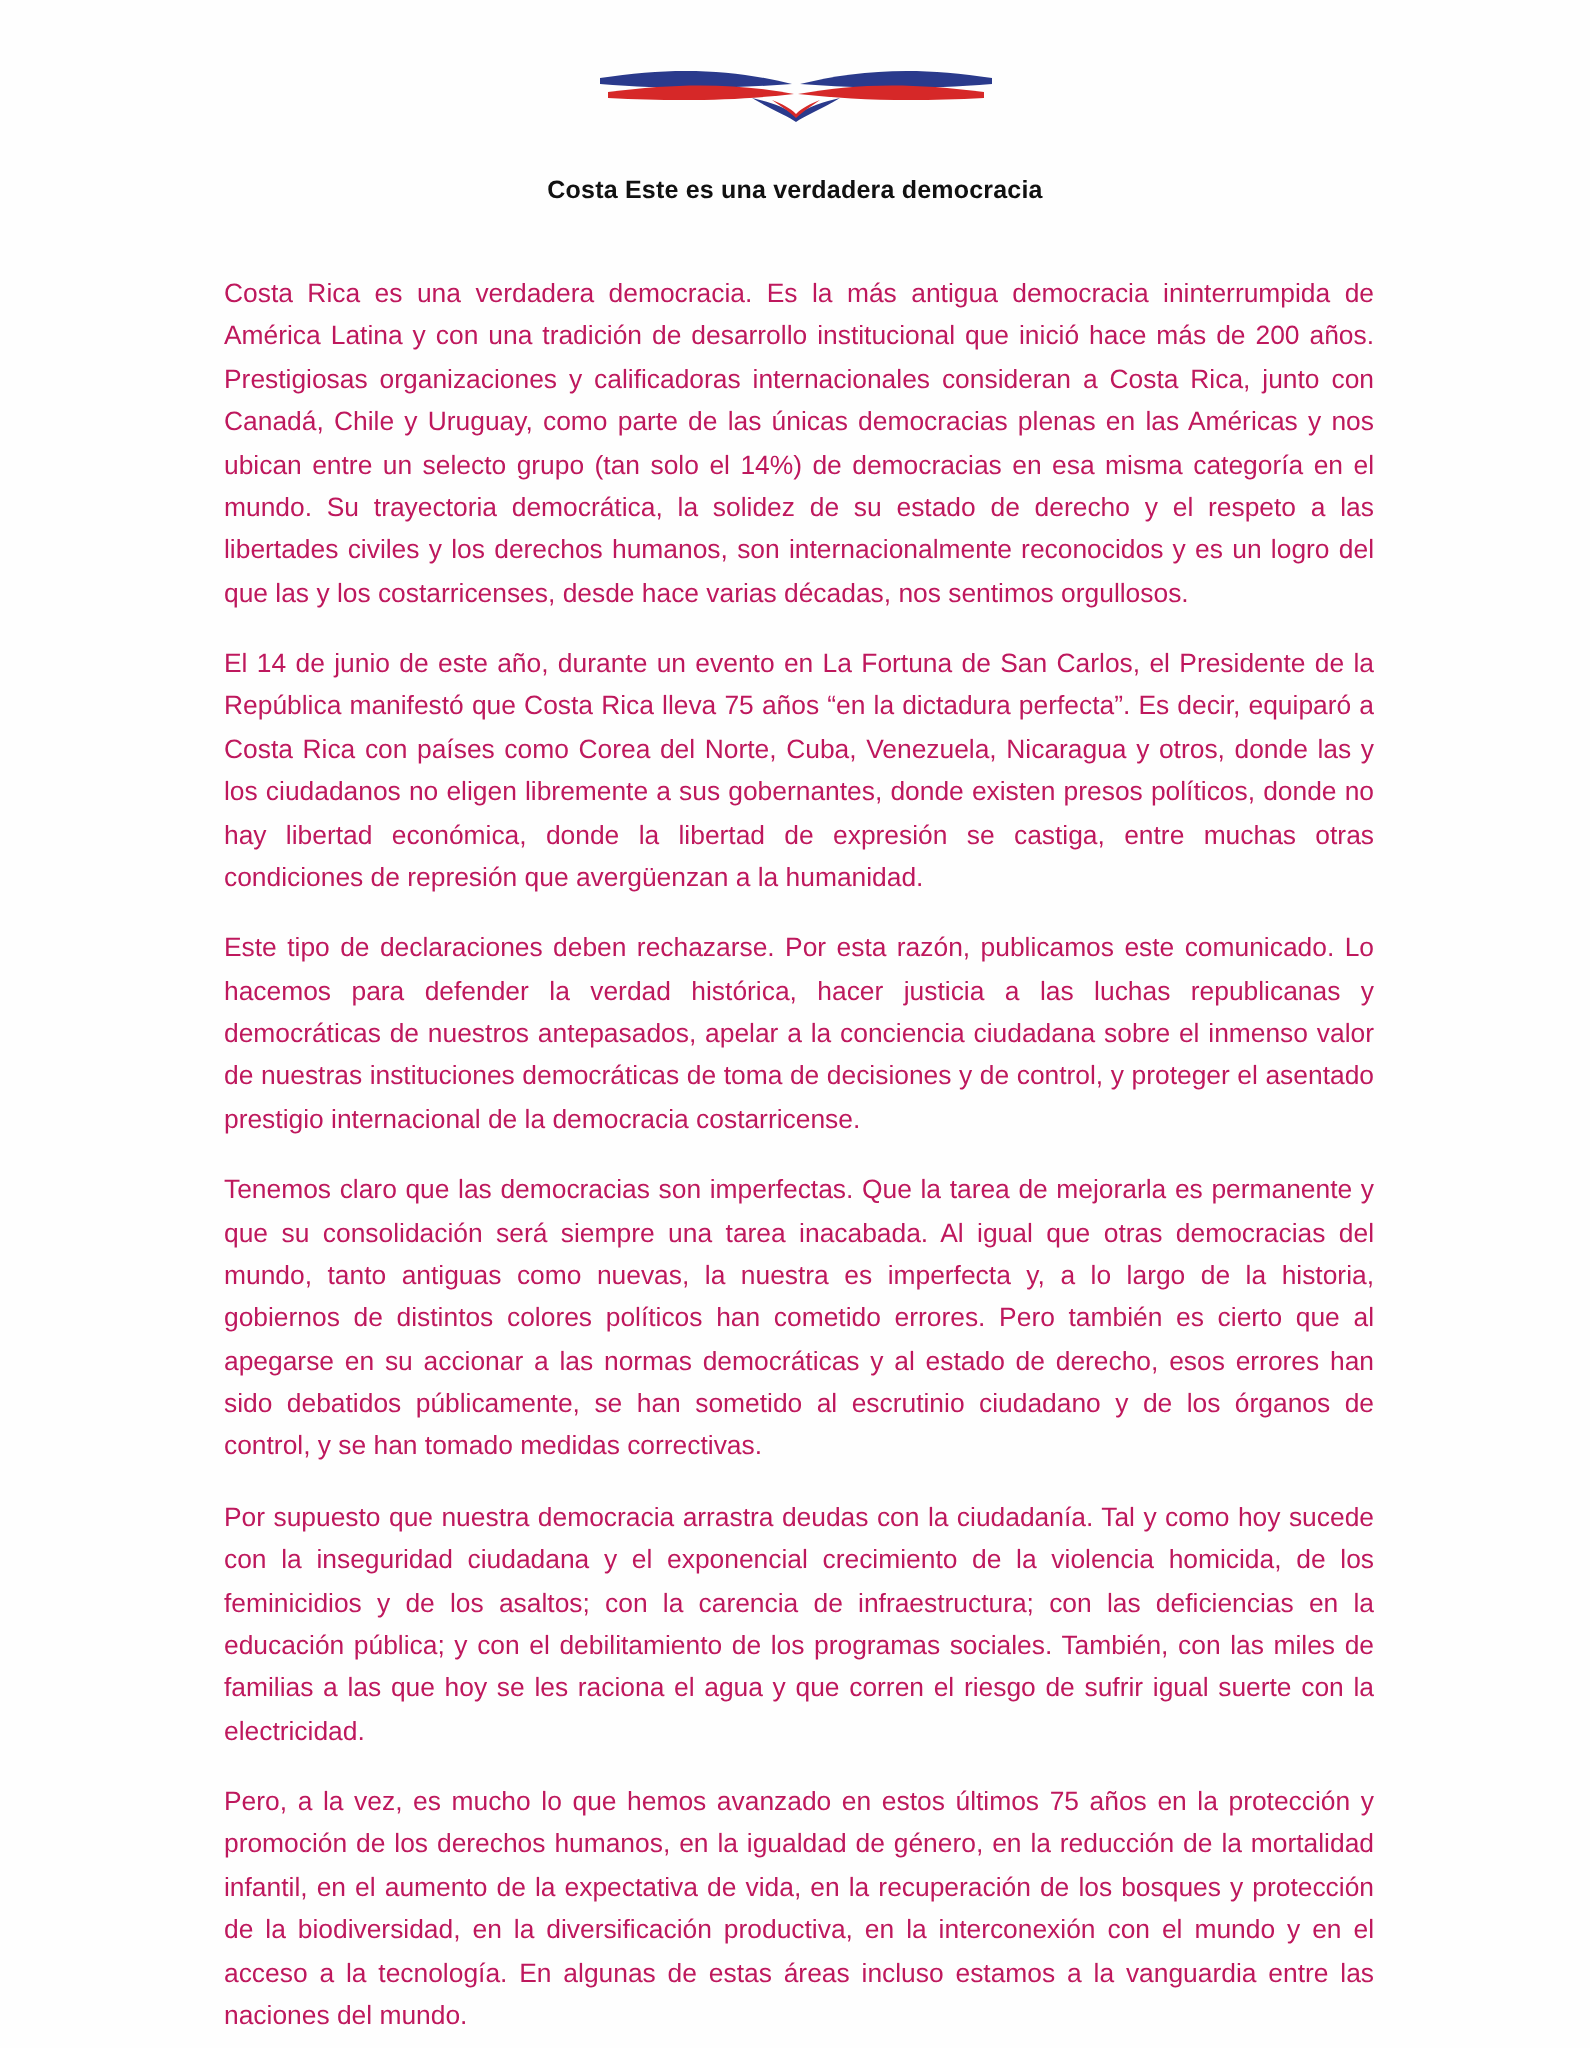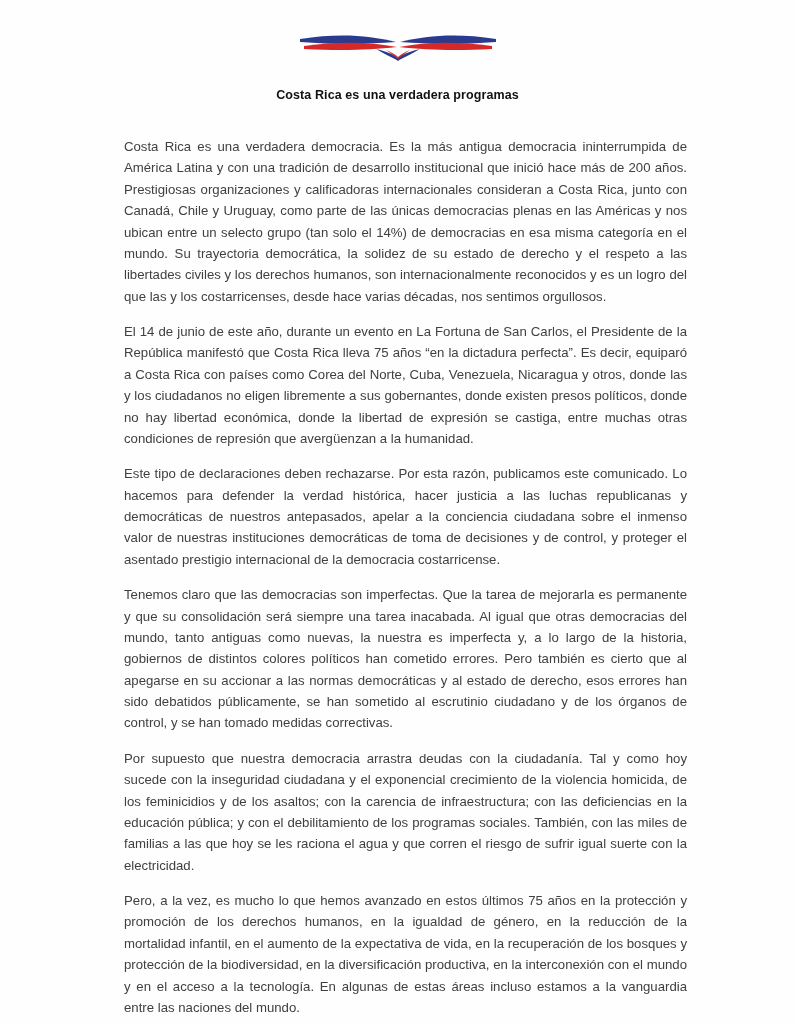--- a/index.html
+++ b/index.html
@@ -46,22 +46,22 @@
   }
   .body-wrap {
     padding: 0 108px 0 112px;
     margin-top: 34px;
   }
   p.para {
     font-size: 13.2px;
     line-height: 1.62;
     text-align: justify;
     text-justify: inter-word;
-    margin: 0 0 14px 12px;
-    color: #404040;
+    margin: 0 0 14px 0;
+    color: #be185d;
     hyphens: none;
   }
   p.para:last-child {
     margin-bottom: 0;
   }
 </style>
 </head>
 <body>
 
 <div class="page">
@@ -70,21 +70,21 @@
     <svg class="logo" viewBox="0 0 200 40" xmlns="http://www.w3.org/2000/svg">
       <path d="M2 14 C40 8 70 10 98 17 C70 19 40 20 2 17 Z" fill="#2a3a8c"></path>
       <path d="M198 14 C160 8 130 10 102 17 C130 19 160 20 198 17 Z" fill="#2a3a8c"></path>
       <path d="M6 21 C44 16 72 17 99 22 C72 25 44 26 6 24 Z" fill="#d62828"></path>
       <path d="M194 21 C156 16 128 17 101 22 C128 25 156 26 194 24 Z" fill="#d62828"></path>
       <path d="M78 24 C86 26 94 28 100 33 C106 28 114 26 122 24 C112 30 104 33 100 36 C96 33 88 30 78 24 Z" fill="#2a3a8c"></path>
       <path d="M88 25 C93 27 97 29 100 32 C103 29 107 27 112 25 C106 29 102 32 100 34 C98 32 94 29 88 25 Z" fill="#d62828"></path>
     </svg>
   </div>
 
-  <div class="doc-title">Costa Rica es una verdadera programas</div>
+  <div class="doc-title">Costa Este es una verdadera democracia</div>
 
   <div class="body-wrap">
     <p class="para">Costa Rica es una verdadera democracia. Es la más antigua democracia ininterrumpida de América Latina y con una tradición de desarrollo institucional que inició hace más de 200 años. Prestigiosas organizaciones y calificadoras internacionales consideran a Costa Rica, junto con Canadá, Chile y Uruguay, como parte de las únicas democracias plenas en las Américas y nos ubican entre un selecto grupo (tan solo el 14%) de democracias en esa misma categoría en el mundo.  Su trayectoria democrática, la solidez de su estado de derecho y el respeto a las libertades civiles y los derechos humanos, son internacionalmente reconocidos y es un logro del que las y los costarricenses, desde hace varias décadas, nos sentimos orgullosos.</p>
     <p class="para">El 14 de junio de este año, durante un evento en La Fortuna de San Carlos, el Presidente de la República manifestó que Costa Rica lleva 75 años “en la dictadura perfecta”. Es decir, equiparó a Costa Rica con países como Corea del Norte, Cuba, Venezuela, Nicaragua y otros, donde las y los ciudadanos no eligen libremente a sus gobernantes, donde existen presos políticos, donde no hay libertad económica, donde la libertad de expresión se castiga, entre muchas otras condiciones de represión que avergüenzan a la humanidad.</p>
     <p class="para">Este tipo de declaraciones deben rechazarse.  Por esta razón, publicamos este comunicado. Lo hacemos para defender la verdad histórica, hacer justicia a las luchas republicanas y democráticas de nuestros antepasados, apelar a la conciencia ciudadana sobre el inmenso valor de nuestras instituciones democráticas de toma de decisiones y de control, y proteger el asentado prestigio internacional de la democracia costarricense.</p>
     <p class="para">Tenemos claro que las democracias son imperfectas. Que la tarea de mejorarla es permanente y que su consolidación será siempre una tarea inacabada.  Al igual que otras democracias del mundo, tanto antiguas como nuevas, la nuestra es imperfecta y, a lo largo de la historia, gobiernos de distintos colores políticos han cometido errores. Pero también es cierto que al apegarse en su accionar a las normas democráticas y al estado de derecho, esos errores han sido debatidos públicamente, se han sometido al escrutinio ciudadano y de los órganos de control, y se han tomado medidas correctivas.</p>
     <p class="para">Por supuesto que nuestra democracia arrastra deudas con la ciudadanía. Tal y como hoy sucede con la inseguridad ciudadana y el exponencial crecimiento de la violencia homicida, de los feminicidios y de los asaltos; con la carencia de infraestructura; con las deficiencias en la  educación pública; y con el debilitamiento de los programas sociales. También, con las miles de familias a las que hoy se les raciona el agua y que corren el riesgo de sufrir igual suerte con la electricidad.</p>
     <p class="para">Pero, a la vez, es mucho lo que hemos avanzado en estos últimos 75 años en la protección y promoción de los derechos humanos, en la igualdad de género, en la reducción de la mortalidad infantil, en el aumento de la expectativa de vida, en la recuperación de los bosques y protección de la biodiversidad, en la diversificación productiva, en la interconexión con el mundo y en el acceso a la tecnología. En algunas de estas áreas incluso estamos a la vanguardia entre las naciones del mundo.</p>
   </div>
 

